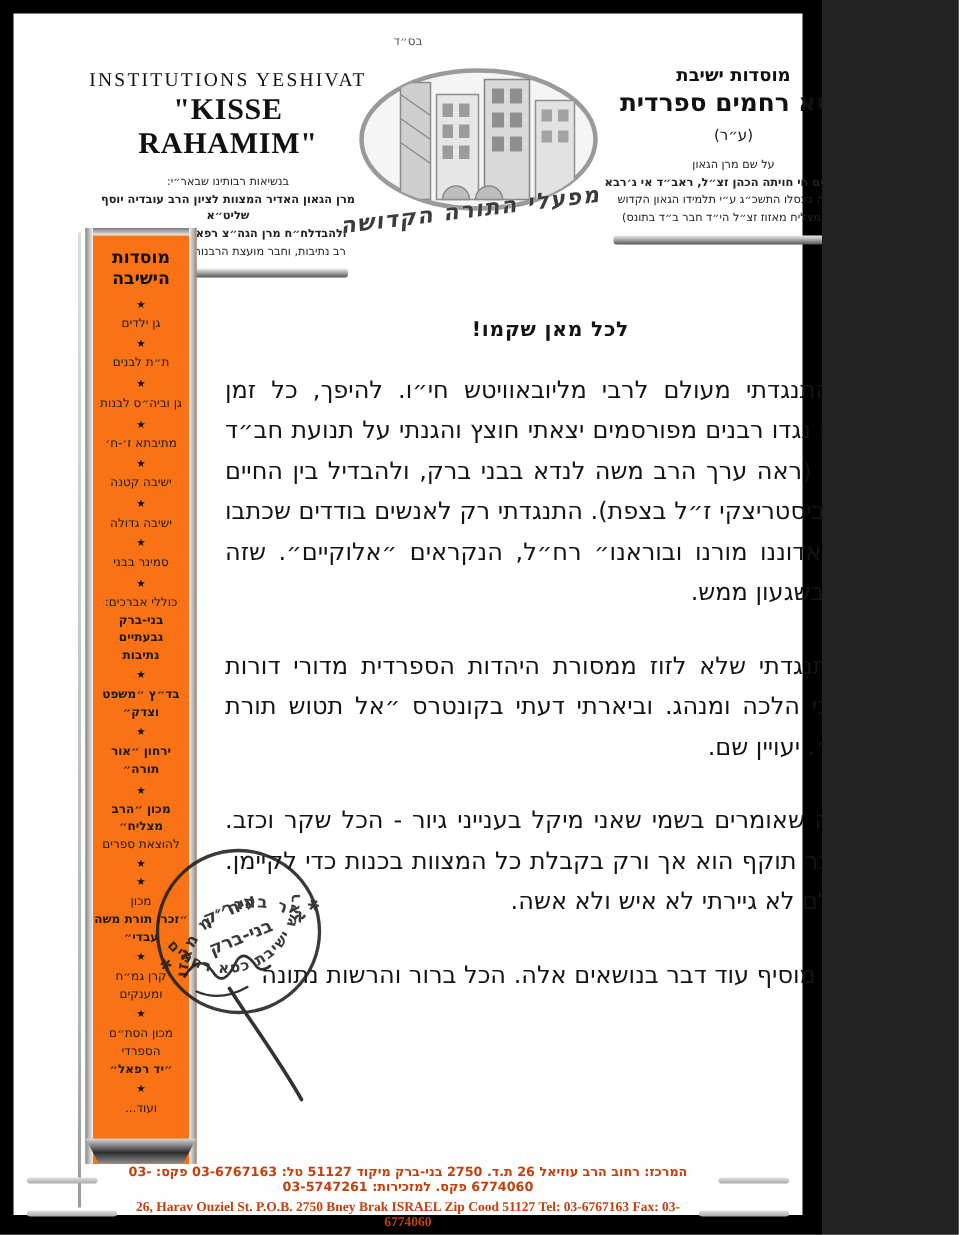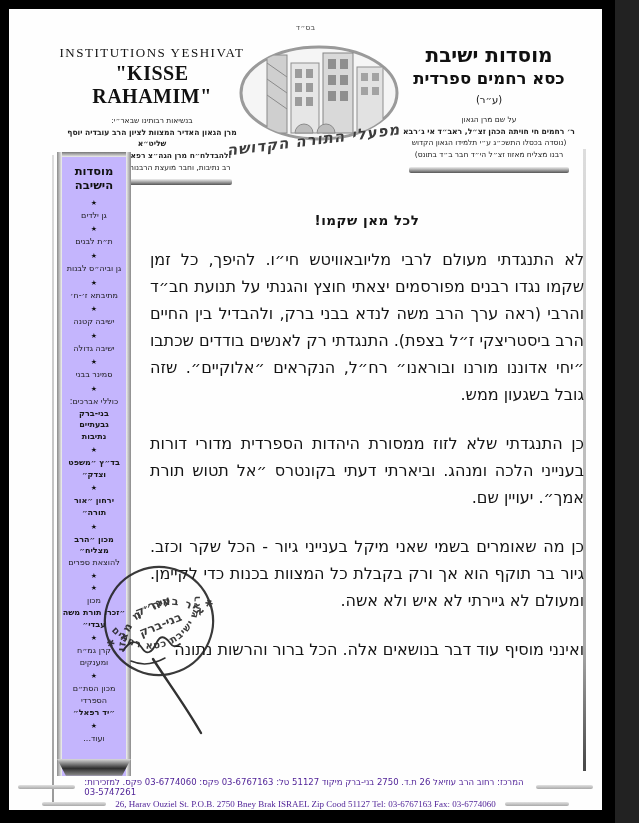--- a/index.html
+++ b/index.html
@@ -1,41 +1,41 @@
 <!DOCTYPE html>
 <html><head>
 <meta charset="utf-8">
 <style>
   html,body{margin:0;padding:0;background:#222;}
-  .scan{position:relative;width:615px;height:823px;background:#000;overflow:hidden;
+  .scan{position:relative;width:548px;height:823px;background:#000;overflow:hidden;
         font-family:"DejaVu Sans",sans-serif;}
   .page{position:absolute;top:9px;left:9px;right:13px;bottom:13px;background:#fefefe;}
 
   
   .bsd{position:absolute;top:14px;left:0;right:0;text-align:center;font-size:8px;color:#555;}
   .hdr-left{position:absolute;left:48px;top:36px;width:190px;text-align:center;color:#111;}
   .hdr-left .en1{font-family:"Liberation Serif",serif;font-weight:normal;font-size:13px;letter-spacing:1.5px;}
   .hdr-left .en2{font-family:"Liberation Serif",serif;font-weight:bold;font-size:20px;letter-spacing:.5px;margin-top:1px;}
   .hdr-sub{margin-top:7px;font-size:7.5px;line-height:1.55;color:#222;direction:rtl;}
   .hdr-sub .sub-line:nth-child(2){font-weight:bold;font-size:7.6px;}
   .hdr-left .hdr-sub .sub-line:nth-child(3){font-weight:600;}
   .rule3d{height:6px;margin:6px auto 0;width:160px;border-radius:2px;
           background:linear-gradient(180deg,#eee 0%,#bbb 35%,#555 100%);}
   .hdr-right{position:absolute;left:390px;top:34px;width:180px;text-align:center;color:#111;direction:rtl;}
-  .hdr-right .he1{font-weight:bold;font-size:20px;}
+  .hdr-right .he1{font-weight:bold;font-size:12px;}
   .hdr-right .he2{font-weight:bold;font-size:16.5px;margin-top:2px;}
   .hdr-right .he2 .ar{font-size:10px;font-weight:normal;}
   
   .emblem{position:absolute;left:228px;top:34px;width:164px;height:100px;}
   .emblem-caption{position:absolute;left:212px;top:122px;width:185px;text-align:center;
       transform:rotate(-7deg);font-size:15px;font-weight:bold;font-style:italic;color:#3c3c3c;
       letter-spacing:1px;text-shadow:0 0 1px #fff;}
 
   
-  .sidebar{position:absolute;left:48px;top:143px;width:74px;background:#c4b5fd;color:#111;
+  .sidebar{position:absolute;left:48px;top:143px;width:74px;background:#f97316;color:#111;
            text-align:center;direction:rtl;}
   .sb-left{position:absolute;left:0;top:0;bottom:0;width:5px;background:linear-gradient(90deg,#8a8a8a,#f1f1f1);}
   .sb-right{position:absolute;right:0;top:0;bottom:0;width:5px;background:linear-gradient(270deg,#8a8a8a,#f1f1f1);}
   .sb-top{position:absolute;left:0;right:0;top:0;height:5px;background:linear-gradient(180deg,#777,#eee);}
   .sb-title{padding:12px 6px 0;font-size:11.5px;font-weight:bold;line-height:1.25;}
   .sb-items{padding:2px 5px 10px;}
   .star{font-size:7px;color:#111;margin:4px 0 3px;}
   .sline{font-size:8px;line-height:1.45;color:#1a1a1a;}
   .sline.b{font-weight:bold;}
   .sb-cap{height:17px;margin-top:4px;background:linear-gradient(180deg,#d9d9d9 0%,#2e2e2e 55%,#8f8f8f 100%);
@@ -50,21 +50,21 @@
   
   .letter{position:absolute;left:141px;top:203px;width:434px;direction:rtl;color:#141414;}
   .date{text-align:left;font-size:10.5px;margin-bottom:14px;}
   .salutation{text-align:center;font-weight:bold;font-size:13.5px;margin-bottom:18px;letter-spacing:.5px;}
   .para{font-size:16px;line-height:27px;text-align:justify;margin:6px 0 22px;}
 
   
   .stamp{position:absolute;left:80px;top:540px;width:150px;height:188px;opacity:.88;}
 
   
-  .footer{position:absolute;left:0;right:0;top:768px;text-align:left;color:#4c1d95;}
+  .footer{position:absolute;left:0;right:0;top:768px;text-align:center;color:#c2410c;font-weight:bold;}
   .f-line{display:flex;align-items:center;justify-content:center;margin-bottom:2px;}
   .f-bar{width:64px;height:4px;border-radius:2px;background:linear-gradient(180deg,#e2e2e2,#a9a9a9);margin:0 9px;}
   .f-he{font-size:8.5px;direction:rtl;}
   .f-en{font-size:9px;font-family:"Liberation Serif",serif;}
 </style>
 </head>
 <body>
 
 <div class="scan">
   <div class="page">

